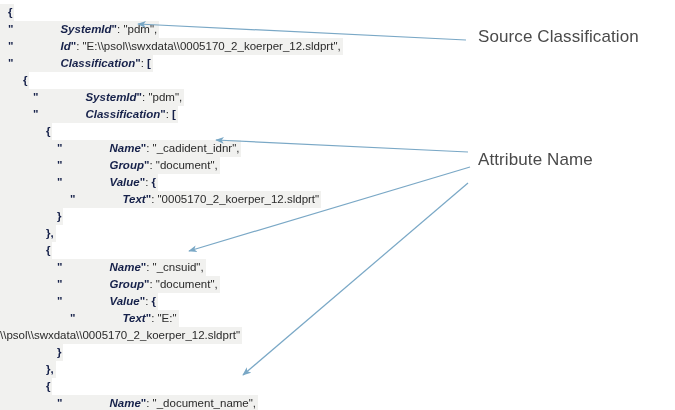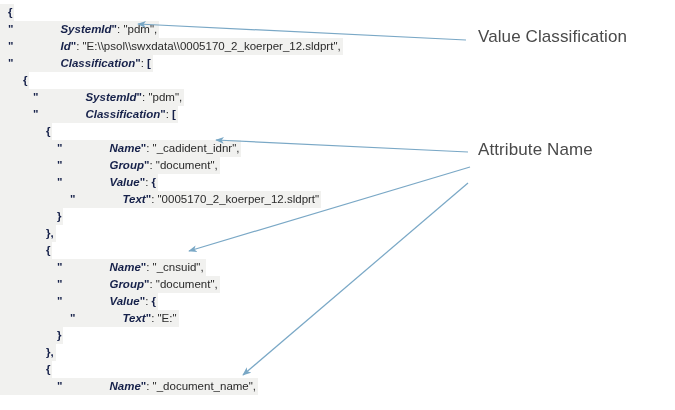--- a/index.html
+++ b/index.html
@@ -82,21 +82,21 @@
     color: #4a4a4a;
     white-space: nowrap;
     letter-spacing: 0.1px;
   }
   #anno-label-source {
     left: 478px;
     top: 27px;
   }
   #anno-label-attribute {
     left: 478px;
-    top: 140px;
+    top: 150px;
   }
 </style>
 </head>
 <body>
 
 <div id="json-block">
     <div class="code-line" style="padding-left: 8px;"><span class="br">{</span></div>
     <div class="code-line" style="padding-left: 8px;"><span class="q">"</span><span class="k">SystemId</span><span class="q">"</span><span class="v">: "pdm"</span><span class="v">,</span></div>
     <div class="code-line" style="padding-left: 8px;"><span class="q">"</span><span class="k">Id</span><span class="q">"</span><span class="v">: "E:\\psol\\swxdata\\0005170_2_koerper_12.sldprt"</span><span class="v">,</span></div>
     <div class="code-line" style="padding-left: 8px;"><span class="q">"</span><span class="k">Classification</span><span class="q">"</span><span class="v">: </span><span class="p">[</span></div>
@@ -108,20 +108,21 @@
     <div class="code-line" style="padding-left: 57px;"><span class="q">"</span><span class="k">Group</span><span class="q">"</span><span class="v">: "document"</span><span class="v">,</span></div>
     <div class="code-line" style="padding-left: 57px;"><span class="q">"</span><span class="k">Value</span><span class="q">"</span><span class="v">: </span><span class="p">{</span></div>
     <div class="code-line" style="padding-left: 70px;"><span class="q">"</span><span class="k">Text</span><span class="q">"</span><span class="v">: "0005170_2_koerper_12.sldprt"</span></div>
     <div class="code-line" style="padding-left: 57px;"><span class="br">}</span></div>
     <div class="code-line" style="padding-left: 46px;"><span class="br">},</span></div>
     <div class="code-line" style="padding-left: 46px;"><span class="br">{</span></div>
     <div class="code-line" style="padding-left: 57px;"><span class="q">"</span><span class="k">Name</span><span class="q">"</span><span class="v">: "_cnsuid"</span><span class="v">,</span></div>
     <div class="code-line" style="padding-left: 57px;"><span class="q">"</span><span class="k">Group</span><span class="q">"</span><span class="v">: "document"</span><span class="v">,</span></div>
     <div class="code-line" style="padding-left: 57px;"><span class="q">"</span><span class="k">Value</span><span class="q">"</span><span class="v">: </span><span class="p">{</span></div>
     <div class="code-line" style="padding-left: 70px;"><span class="q">"</span><span class="k">Text</span><span class="q">"</span><span class="v">: "E:"</span></div>
+    <div class="code-line" style="padding-left: 0px;"><span class="v">\\psol\\swxdata\\0005170_2_koerper_12.sldprt"</span></div>
     <div class="code-line" style="padding-left: 57px;"><span class="br">}</span></div>
     <div class="code-line" style="padding-left: 46px;"><span class="br">},</span></div>
     <div class="code-line" style="padding-left: 46px;"><span class="br">{</span></div>
     <div class="code-line" style="padding-left: 57px;"><span class="q">"</span><span class="k">Name</span><span class="q">"</span><span class="v">: "_document_name"</span><span class="v">,</span></div>
   </div>
 
 <svg id="annotation-layer" viewBox="0 0 675 410" width="675" height="410" xmlns="http://www.w3.org/2000/svg">
 
   <defs>
     <marker id="arrowhead" viewBox="0 0 10 10" refX="9" refY="5" markerWidth="7" markerHeight="7" orient="auto-start-reverse">
@@ -135,15 +136,15 @@
 
   <g>
     <line id="arrow-attribute-name-1" x1="468" y1="152" x2="216" y2="140" stroke="#7aa8c6" stroke-width="1.25" marker-end="url(#arrowhead)"></line>
 
     <line id="arrow-attribute-name-2" x1="470" y1="167" x2="189" y2="251" stroke="#7aa8c6" stroke-width="1.25" marker-end="url(#arrowhead)"></line>
 
     <line id="arrow-attribute-name-3" x1="468" y1="183" x2="243" y2="375" stroke="#7aa8c6" stroke-width="1.25" marker-end="url(#arrowhead)"></line>
   </g>
 </svg>
 
-<div class="anno-label" id="anno-label-source">Value Classification</div>
+<div class="anno-label" id="anno-label-source">Source Classification</div>
 
 <div class="anno-label" id="anno-label-attribute">Attribute Name</div>
 
 </body></html>

